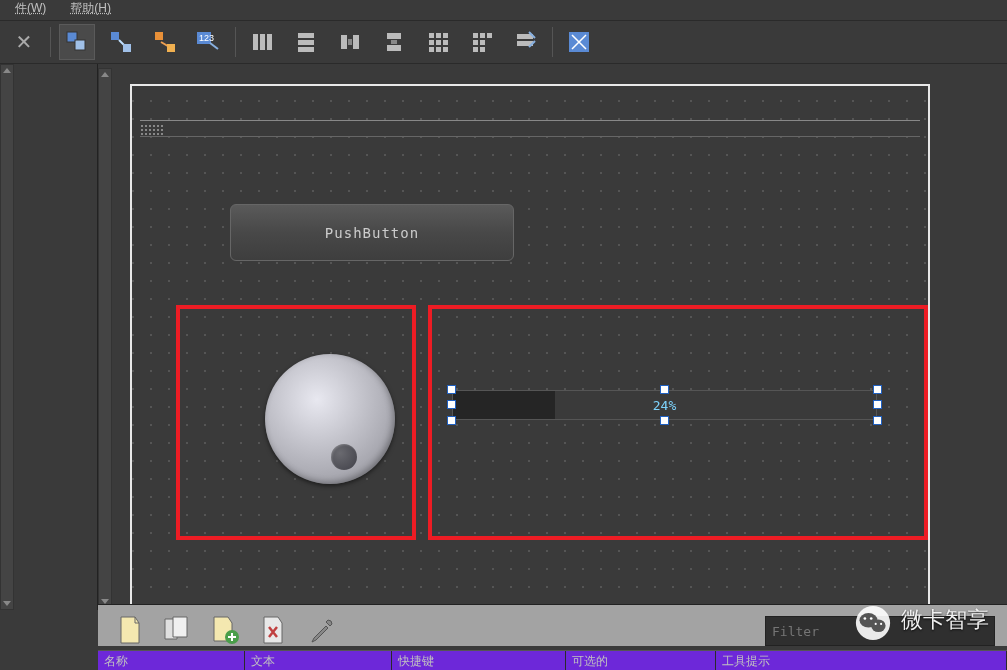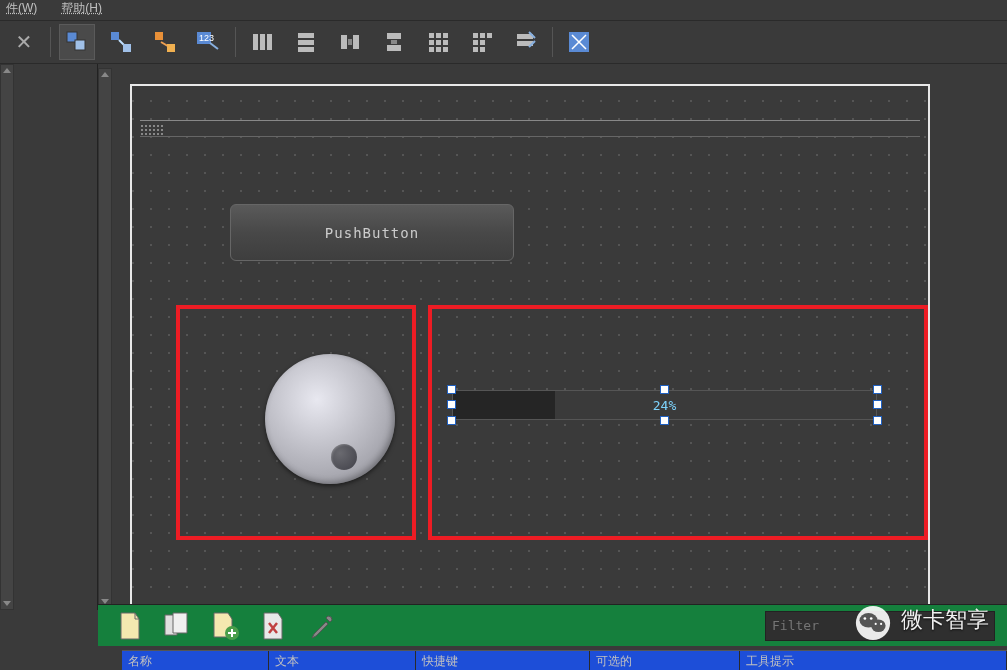--- a/index.html
+++ b/index.html
@@ -9,21 +9,21 @@
   color: #c0c0c0;
   width: 1007px;
   height: 670px;
   overflow: hidden;
   position: relative;
 }
 .menubar {
   height: 20px;
   background: #3a3a3a;
   display: flex;
-  padding-left: 6px;
+  padding-left: 15px;
   gap: 24px;
   font-size: 12px;
 }
 .menu-item { text-decoration: underline dotted; }
 .toolbar {
   height: 44px;
   background: #3a3a3a;
   border-top: 1px solid #2a2a2a;
   border-bottom: 1px solid #2a2a2a;
   display: flex;
@@ -213,24 +213,24 @@
 .h-mr { right: -5px; top: 50%; margin-top: -5px; }
 .h-bl { left: -5px; bottom: -5px; }
 .h-bm { left: 50%; bottom: -5px; margin-left: -5px; }
 .h-br { right: -5px; bottom: -5px; }
 
 .bottom-toolbar {
   position: absolute;
   left: 98px; top: 604px;
   right: 0;
   height: 42px;
-  background: #15803d;
+  background: #a3a3a3;
   border-top: 1px solid #222;
   display: flex;
-  align-items: center;
+  align-items: flex-end;
   padding: 0 16px;
   gap: 16px;
 }
 .bt-icon {
   width: 32px; height: 32px;
   display: flex; align-items: center; justify-content: center;
 }
 .filter-input {
   position: absolute;
   right: 12px;
@@ -240,25 +240,24 @@
   color: #888;
   font-family: monospace;
   font-size: 13px;
   padding: 0 6px;
 }
 
 .bottom-headers {
   position: absolute;
   left: 98px; bottom: 0; right: 0;
   height: 20px;
-  background: #1d4ed8;
+  background: #6d28d9;
   border-top: 1px solid #555;
   display: flex;
   font-size: 12px;
-  margin-left: 24px;
 }
 .bh-col {
   border-right: 1px solid #2a2a2a;
   padding: 2px 6px;
 }
 
 .watermark {
   position: absolute;
   right: 18px; top: 605px;
   display: flex;

